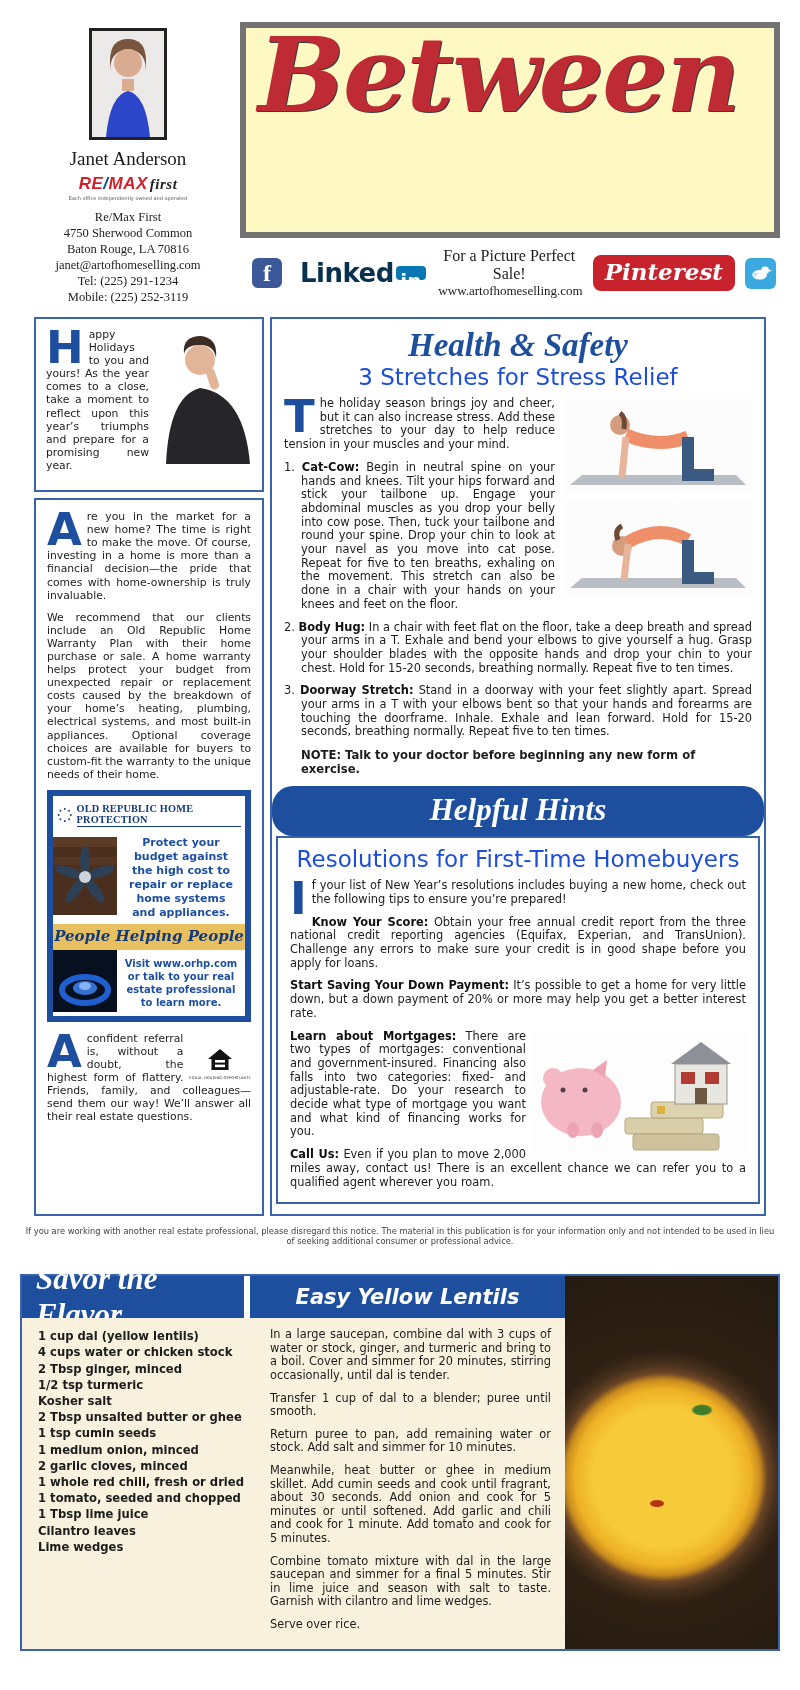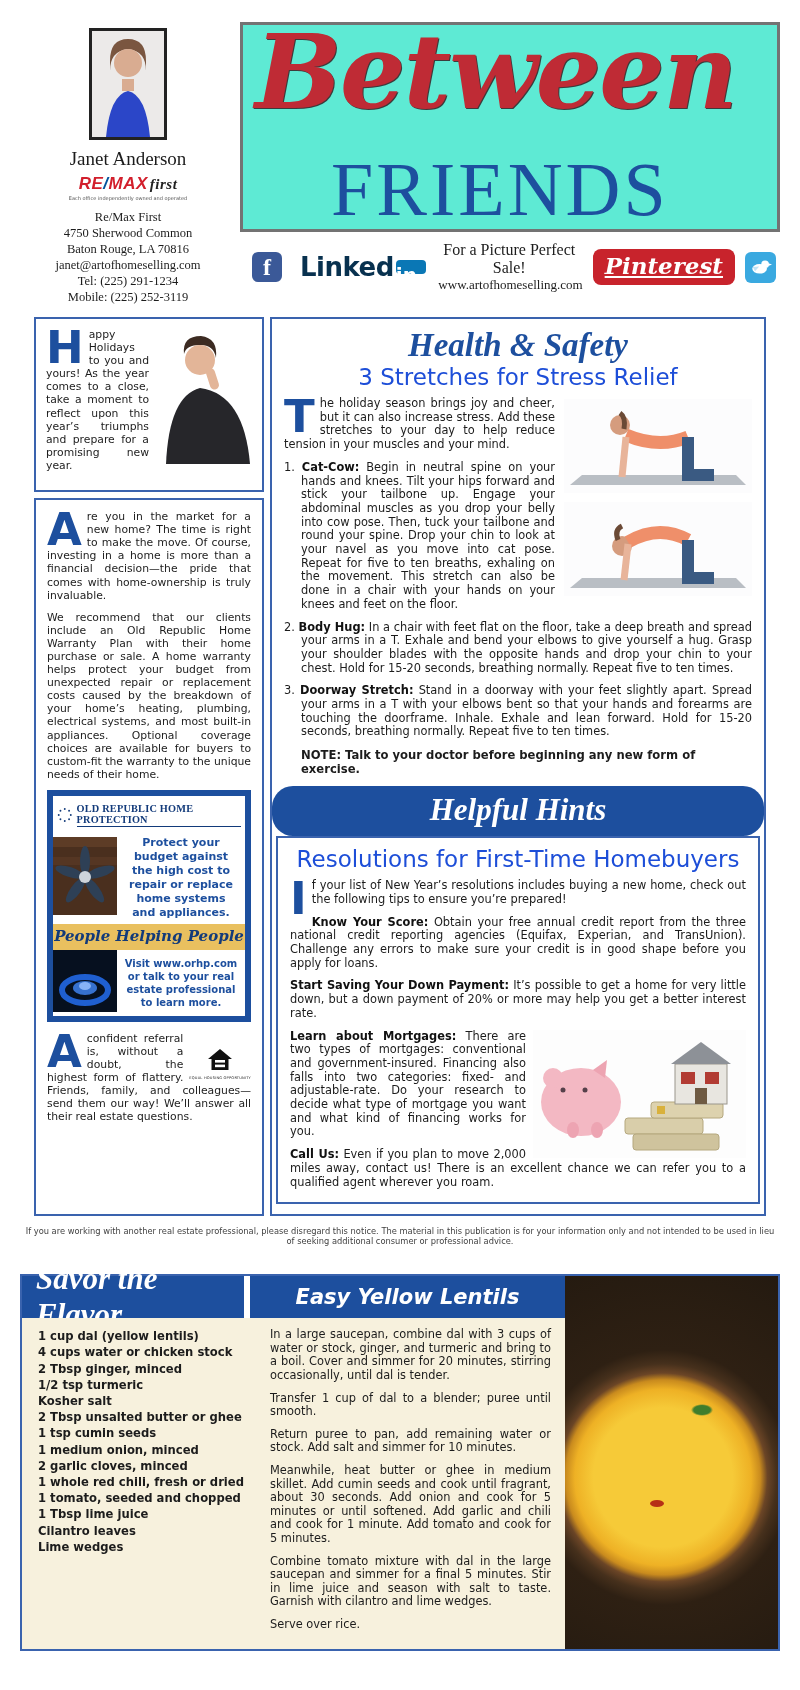--- a/index.html
+++ b/index.html
@@ -11,32 +11,32 @@
   .agent-photo{width:72px;height:106px;margin:6px auto 8px;border:3px solid #222;}
   .agent-photo svg{display:block;}
   .agent-name{font-family:"Liberation Serif",serif;font-size:19px;margin-bottom:4px;}
   .remax-logo{font-weight:bold;font-size:17px;font-family:"Liberation Sans",sans-serif;letter-spacing:.5px;}
   .remax-logo .re,.remax-logo .max{color:#d21f2c;font-style:italic;}
   .remax-logo .slash{color:#00519c;font-style:italic;}
   .remax-logo .first{font-family:"Liberation Serif",serif;font-style:italic;font-weight:bold;color:#222;font-size:15px;margin-left:2px;}
   .remax-tagline{font-size:5px;color:#555;margin:1px 0 8px;}
   .addr-line{font-family:"Liberation Serif",serif;font-size:12.5px;line-height:16px;}
   .mast-right{flex:1;}
-  .mast-logo-box{border:3px solid #737373;height:204px;position:relative;background:#5eead4;overflow:hidden;}
+  .mast-logo-box{border:6px solid #737373;height:204px;position:relative;background:#fef9c3;overflow:hidden;}
   .between{position:absolute;top:-14px;left:12px;font-family:"DejaVu Serif",serif;font-style:italic;font-weight:bold;font-size:103px;color:#bf2b35;text-shadow:1px 1px 0 #3c3c3c;letter-spacing:-2px;}
   .friends{position:absolute;bottom:2px;left:88px;font-family:"Liberation Serif",serif;font-size:76px;line-height:76px;color:#1d4f9e;letter-spacing:3px;}
   .social-row{display:flex;align-items:center;margin-top:9px;gap:10px;}
   .fb-icon{width:30px;height:30px;background:#3b5998;border-radius:6px;color:#fff;font-family:"Liberation Serif",serif;font-weight:bold;font-size:24px;text-align:center;line-height:30px;margin-left:12px;}
   .li-logo{display:flex;align-items:center;gap:2px;margin-left:8px;}
   .li-word{font-weight:bold;font-size:26px;color:#08314f;letter-spacing:-.5px;}
-  .li-in{width:30px;height:14px;background:#0a77b5;border-radius:4px;color:#fff;font-weight:bold;font-size:20px;text-align:left;line-height:30px;}
+  .li-in{width:30px;height:14px;background:#0a77b5;border-radius:4px;color:#fff;font-weight:bold;font-size:20px;text-align:center;line-height:30px;}
   .social-tag{flex:1;text-align:center;font-family:"Liberation Serif",serif;}
   .social-tag .t1{font-size:16px;}
   .social-tag .t2{font-size:13px;text-align:right;}
-  .pin-logo{background:#c8232c;border-radius:8px;color:#fff;font-family:"DejaVu Serif",serif;font-style:italic;font-weight:bold;font-size:23px;padding:3px 12px 6px;text-decoration:underline;}
+  .pin-logo{background:#c8232c;border-radius:8px;color:#fff;font-family:"DejaVu Serif",serif;font-style:italic;font-weight:bold;font-size:23px;padding:3px 12px 6px;}
   .tw-icon{width:31px;height:31px;background:#3aa9e0;border-radius:6px;display:flex;align-items:center;justify-content:center;margin-right:4px;}
 
   
   .columns{display:flex;gap:6px;padding:0 34px;margin-top:12px;align-items:stretch;}
   .box{border:2px solid #3a63ae;background:#fff;box-sizing:border-box;}
   .left-col{width:230px;flex:none;display:flex;flex-direction:column;gap:6px;}
   .intro-box{padding:9px 10px;min-height:152px;}
   .left-box2{padding:10px 11px;flex:1;}
   .right-col{flex:1;padding:8px 12px 10px;}
 
@@ -119,21 +119,20 @@
           <div class="addr-line">4750 Sherwood Common</div>
           <div class="addr-line">Baton Rouge, LA 70816</div>
           <div class="addr-line">janet@artofhomeselling.com</div>
           <div class="addr-line">Tel: (225) 291-1234</div>
           <div class="addr-line">Mobile: (225) 252-3119</div>
         </div>
     </div>
     <div class="mast-right">
       <div class="mast-logo-box">
         <div class="between">Between</div>
-        <div class="friends">FRIENDS</div>
       </div>
       <div class="social-row">
         <div class="fb-icon">f</div>
         <div class="li-logo">
           <span class="li-word">Linked</span>
           <span class="li-in">in</span>
         </div>
         <div class="social-tag">
           <div class="t1">For a Picture Perfect Sale!</div>
           <div class="t2">www.artofhomeselling.com</div>

